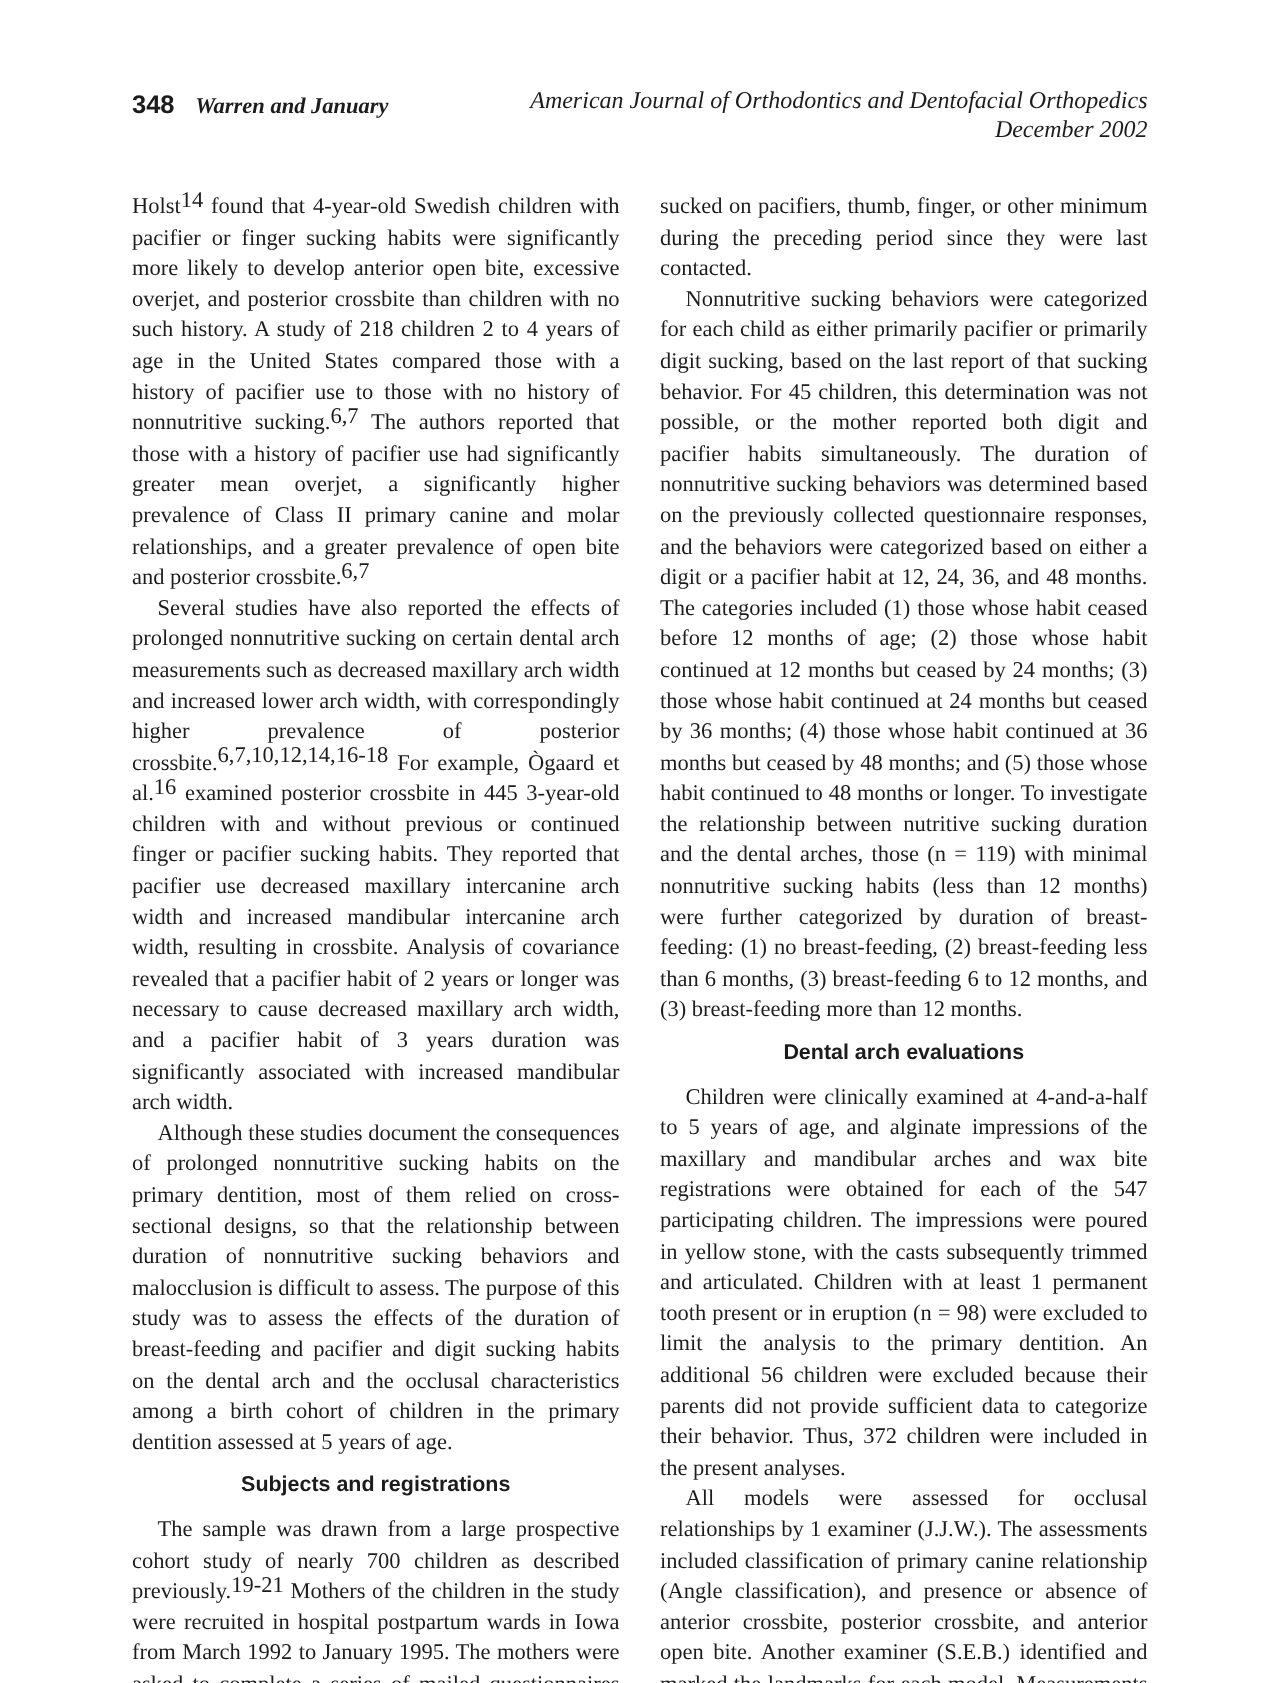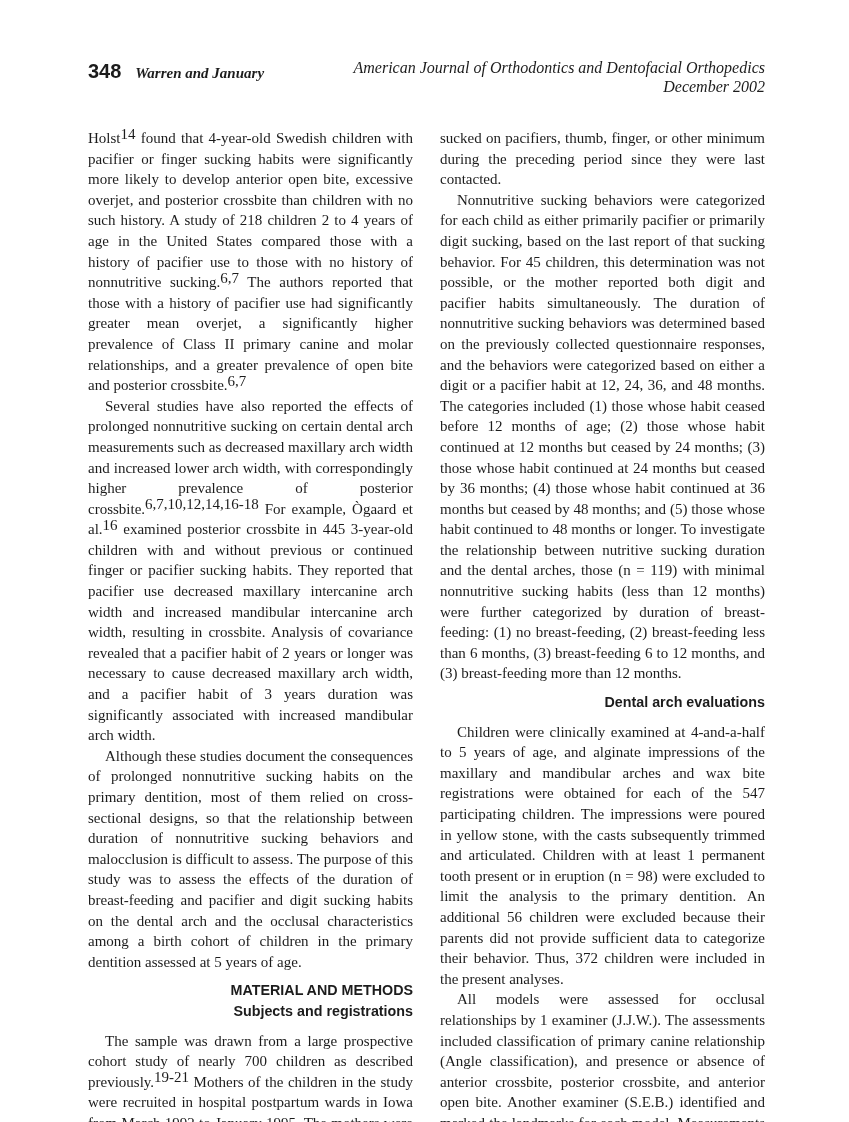--- a/index.html
+++ b/index.html
@@ -24,21 +24,21 @@
   }
   .header-left {
     font-family: "Liberation Serif", serif;
     font-size: 15px;
     white-space: nowrap;
     padding-top: 2px;
   }
   .page-num {
     font-family: "Liberation Sans", sans-serif;
     font-weight: bold;
-    font-size: 20px;
+    font-size: 17px;
     margin-right: 10px;
   }
   .running-authors {
     font-style: italic;
     font-weight: bold;
   }
   .header-right {
     font-family: "Liberation Serif", serif;
     font-style: italic;
     font-size: 16px;
@@ -70,21 +70,21 @@
     position: relative;
     top: -4.5px;
     font-family: Liberation Serif, serif;
   }
   .col h3 {
     font-family: "Liberation Sans", sans-serif;
     font-size: 14.3px;
     line-height: 20.6px;
     font-weight: bold;
     margin: 0;
-    text-align: right;
+    text-align: center;
   }
   .col h3.h1 { margin: 8px 0 0 0; }
   .col h3.h2 { margin: 8px 0 9px 0; }
   .col h3.h1 + h3.h2 { margin-top: 0; }
 </style>
 </head>
 <body>
 
 <div class="page">
 
@@ -97,21 +97,20 @@
       <div>American Journal of Orthodontics and Dentofacial Orthopedics</div>
       <div>December 2002</div>
     </div>
   </header>
 
   <main class="columns">
     <section class="col">
         <p class="">Holst<sup>14</sup> found that 4-year-old Swedish children with pacifier or finger sucking habits were significantly more likely to develop anterior open bite, excessive overjet, and posterior crossbite than children with no such history. A study of 218 children 2 to 4 years of age in the United States compared those with a history of pacifier use to those with no history of nonnutritive sucking.<sup>6,7</sup> The authors reported that those with a history of pacifier use had significantly greater mean overjet, a significantly higher prevalence of Class II primary canine and molar relationships, and a greater prevalence of open bite and posterior crossbite.<sup>6,7</sup></p>
         <p class="indent">Several studies have also reported the effects of prolonged nonnutritive sucking on certain dental arch measurements such as decreased maxillary arch width and increased lower arch width, with correspondingly higher prevalence of posterior crossbite.<sup>6,7,10,12,14,16-18</sup> For example, Ògaard et al.<sup>16</sup> examined posterior crossbite in 445 3-year-old children with and without previous or continued finger or pacifier sucking habits. They reported that pacifier use decreased maxillary intercanine arch width and increased mandibular intercanine arch width, resulting in crossbite. Analysis of covariance revealed that a pacifier habit of 2 years or longer was necessary to cause decreased maxillary arch width, and a pacifier habit of 3 years duration was significantly associated with increased mandibular arch width.</p>
         <p class="indent">Although these studies document the consequences of prolonged nonnutritive sucking habits on the primary dentition, most of them relied on cross-sectional designs, so that the relationship between duration of nonnutritive sucking behaviors and malocclusion is difficult to assess. The purpose of this study was to assess the effects of the duration of breast-feeding and pacifier and digit sucking habits on the dental arch and the occlusal characteristics among a birth cohort of children in the primary dentition assessed at 5 years of age.</p>
-        <h3 class="h1">MATERIAL AND METHODS</h3>
         <h3 class="h2">Subjects and registrations</h3>
         <p class="indent">The sample was drawn from a large prospective cohort study of nearly 700 children as described previously.<sup>19-21</sup> Mothers of the children in the study were recruited in hospital postpartum wards in Iowa from March 1992 to January 1995. The mothers were asked to complete a series of mailed questionnaires that included items regarding both nutritive and nonnutritive sucking behaviors at 3, 6, 9, 12, 16, and 20 months of age. Questions about nonnutritive sucking behaviors continued to 24 months and then yearly thereafter. Specifically, the questions asked about breast-feeding and bottle-feeding and whether the child regularly</p>
       </section>
     <section class="col">
         <p class="">sucked on pacifiers, thumb, finger, or other minimum during the preceding period since they were last contacted.</p>
         <p class="indent">Nonnutritive sucking behaviors were categorized for each child as either primarily pacifier or primarily digit sucking, based on the last report of that sucking behavior. For 45 children, this determination was not possible, or the mother reported both digit and pacifier habits simultaneously. The duration of nonnutritive sucking behaviors was determined based on the previously collected questionnaire responses, and the behaviors were categorized based on either a digit or a pacifier habit at 12, 24, 36, and 48 months. The categories included (1) those whose habit ceased before 12 months of age; (2) those whose habit continued at 12 months but ceased by 24 months; (3) those whose habit continued at 24 months but ceased by 36 months; (4) those whose habit continued at 36 months but ceased by 48 months; and (5) those whose habit continued to 48 months or longer. To investigate the relationship between nutritive sucking duration and the dental arches, those (n = 119) with minimal nonnutritive sucking habits (less than 12 months) were further categorized by duration of breast-feeding: (1) no breast-feeding, (2) breast-feeding less than 6 months, (3) breast-feeding 6 to 12 months, and (3) breast-feeding more than 12 months.</p>
         <h3 class="h2">Dental arch evaluations</h3>
         <p class="indent">Children were clinically examined at 4-and-a-half to 5 years of age, and alginate impressions of the maxillary and mandibular arches and wax bite registrations were obtained for each of the 547 participating children. The impressions were poured in yellow stone, with the casts subsequently trimmed and articulated. Children with at least 1 permanent tooth present or in eruption (n = 98) were excluded to limit the analysis to the primary dentition. An additional 56 children were excluded because their parents did not provide sufficient data to categorize their behavior. Thus, 372 children were included in the present analyses.</p>
         <p class="indent">All models were assessed for occlusal relationships by 1 examiner (J.J.W.). The assessments included classification of primary canine relationship (Angle classification), and presence or absence of anterior crossbite, posterior crossbite, and anterior open bite. Another examiner (S.E.B.) identified and marked the landmarks for each model. Measurements were then made directly from the casts in millimeters with calipers accurate to 0.05 mm (Mitutoyo Corporation, Tokyo, Japan). Arch parameters were measured a minimum of twice by 2 different examiners, and individual measurements that differed by more than 0.5 mm were</p>
       </section>

